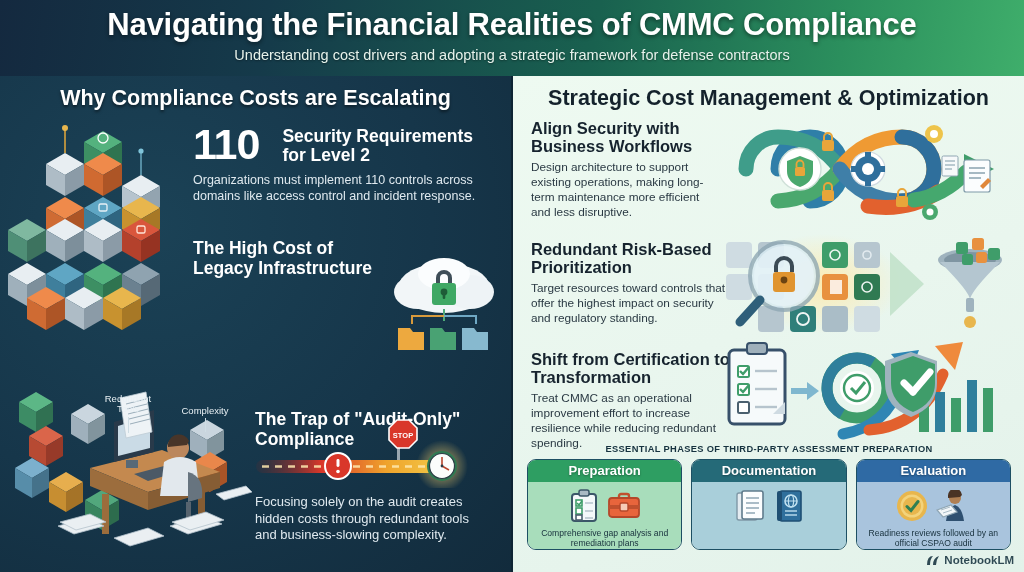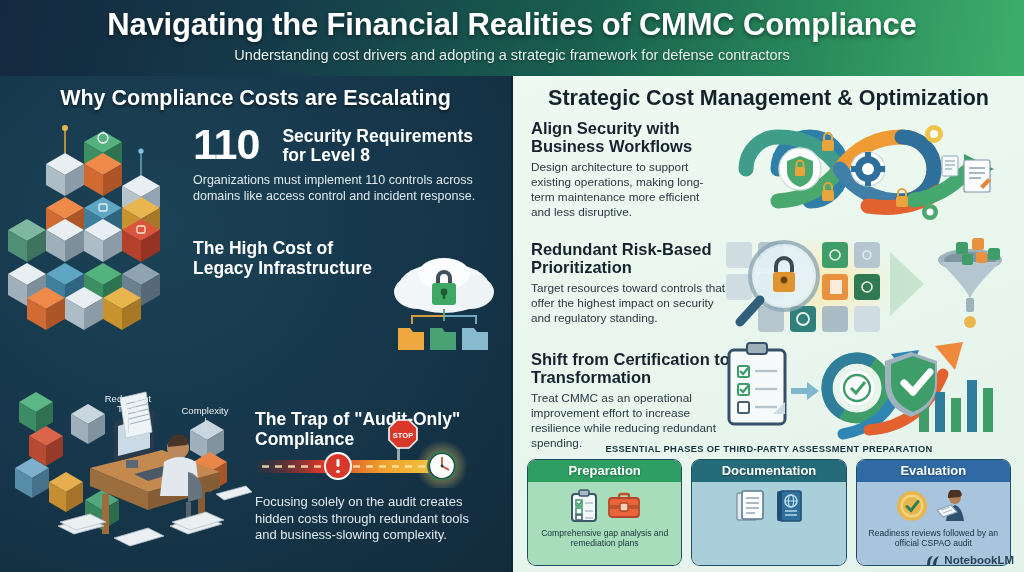--- a/index.html
+++ b/index.html
@@ -69,21 +69,21 @@
   }
   .cards{display:flex;gap:9px;}
   .card{
     flex:1;border-radius:9px;overflow:hidden;border:1.4px solid #1d4f63;
     display:flex;flex-direction:column;
   }
   .card .ch{
     text-align:center;color:#fff;font-size:13px;font-weight:bold;padding:3px 0 4px;
     text-shadow:0 1px 2px rgba(0,0,0,.35);
   }
-  .card .cb{flex:1;padding:4px 4px 16px;display:flex;flex-direction:column;align-items:center;}
+  .card .cb{flex:1;padding:4px 4px 0;display:flex;flex-direction:column;align-items:center;}
   .card .icons{height:40px;display:flex;align-items:center;justify-content:center;gap:8px;}
   .card .cap{
     text-align:center;font-size:8.6px;color:#17303c;line-height:1.2;margin-top:2px;
   }
   .c1 .ch{background:#2e9e62;} .c1 .cb{background:#a8ddbb;}
   .c2 .ch{background:#256a78;} .c2 .cb{background:#a9cfda;}
   .c3 .ch{background:#2f6aa4;} .c3 .cb{background:#a9c4dd;}
 
   
   .wm{
@@ -212,21 +212,21 @@
 
         <circle cx="95" cy="30" r="5" fill="none" stroke="#ffffff" stroke-width="1.3"></circle>
         <rect x="91" y="96" width="8" height="7" rx="1.6" fill="none" stroke="#e8f1f6" stroke-width="1.3"></rect>
         <rect x="129" y="118" width="8" height="7" rx="1.6" fill="none" stroke="#ffe6d9" stroke-width="1.3"></rect>
       </g>
     </svg>
 
     <div class="blk" style="left:193px;top:48px;width:292px;">
       <div class="stat">
         <div class="num">110</div>
-        <div class="lbl">Security Requirements for Level 8</div>
+        <div class="lbl">Security Requirements for Level 2</div>
       </div>
       <div class="d" style="margin-top:6px;">Organizations must implement 110 controls across domains like access control and incident response.</div>
     </div>
 
     <div class="blk" style="left:193px;top:163px;width:185px;">
       <div class="t">The High Cost of Legacy Infrastructure</div>
     </div>
 
     <svg class="ill" style="left:384px;top:176px;" width="120" height="108" viewBox="0 0 120 108">
       <ellipse cx="60" cy="36" rx="46" ry="25" fill="#f2f6f8"></ellipse>

